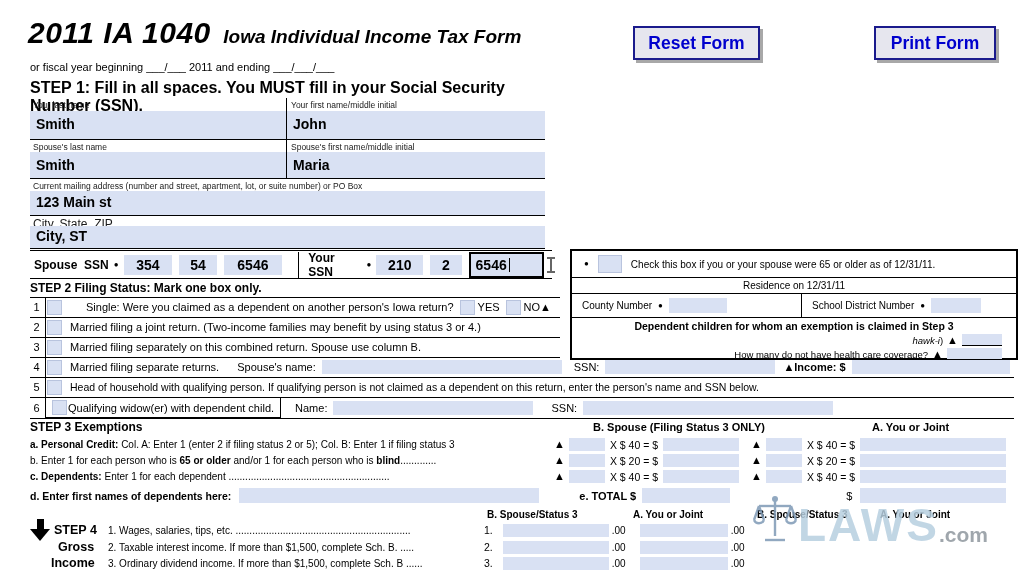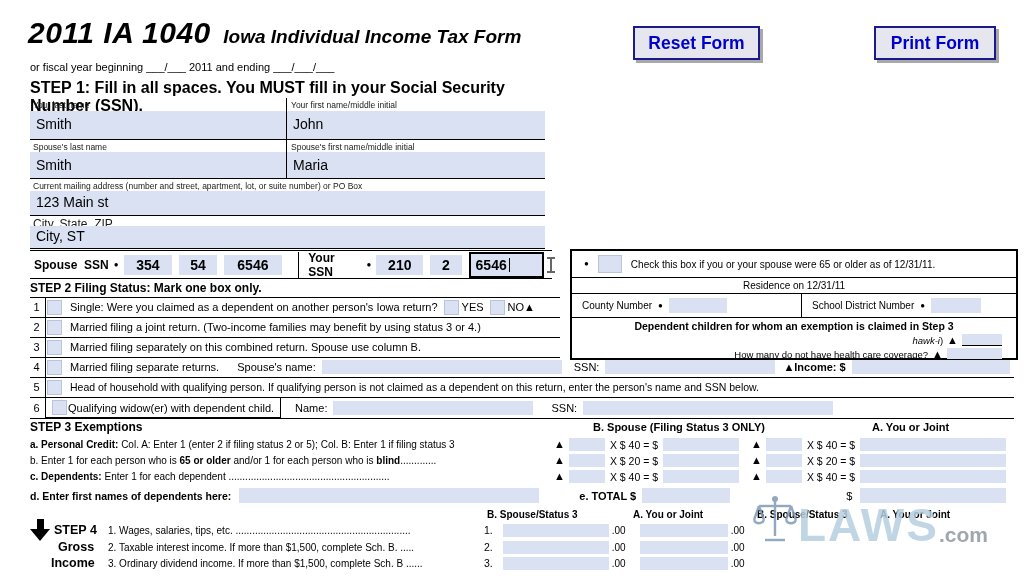--- a/index.html
+++ b/index.html
@@ -3,21 +3,21 @@
 <meta charset="utf-8">
 <style>
   html,body{margin:0;padding:0}
   body{width:1024px;height:576px;font-family:"Liberation Sans",sans-serif;background:#fff;color:#000;overflow:hidden}
   #page{position:relative;width:1024px;height:576px;background:#fff}
   .abs{position:absolute}
   .flex{display:flex;align-items:center}
   .b{font-weight:bold}
   .f{background:#d9e1f3;display:inline-block}
   .lbl{font-size:8.5px;color:#1a1a1a;white-space:nowrap}
-  .val{font-weight:normal;font-size:14px;padding:5px 0 0 6px;display:block}
+  .val{font-weight:bold;font-size:14px;padding:5px 0 0 6px;display:block}
   .tri{font-weight:bold;font-size:11px;line-height:1}
   .bullet{font-size:8px;line-height:1}
   .btn{position:absolute;display:flex;align-items:center;justify-content:center;background:#e6e6ee;border:2px solid #1a1a8c;box-shadow:3px 3px 0 rgba(110,110,110,.6);color:#0000cd;font-weight:bold;font-size:17.5px;cursor:pointer}
   .title-main{font-style:italic;font-weight:bold;font-size:30px;letter-spacing:.5px}
   .title-sub{font-style:italic;font-weight:bold;font-size:19px;margin-left:8px}
   .ssnf{height:20px;line-height:20px;text-align:center;font-size:14px;margin-right:7px;font-weight:bold}
   .s2row{position:absolute;left:30px;display:flex;align-items:center;border-bottom:1px solid #000;font-size:11px}
   .s2num{width:13px;text-align:center;font-size:11px;flex:0 0 13px}
   .chk{width:13px;height:13px;background:#d9e1f3;border:1px solid #b9c4de;flex:0 0 13px}
   .ex-lbl{font-size:10px;white-space:nowrap;overflow:hidden;width:524px;flex:0 0 524px}
@@ -134,21 +134,21 @@
       <span class="f" style="width:55px;height:11px;border-bottom:1px solid #000;margin-left:4px"></span>
     </div>
   </div>
 
   <div class="abs b" style="left:30px;top:281px;width:530px;font-size:12px;border-bottom:1px solid #000;padding-bottom:2px">STEP 2 Filing Status: Mark one box only.</div>
   <div class="abs" style="left:45px;top:297px;width:1px;height:121px;background:#000"></div>
 
   <div class="s2row" style="top:297px;width:530px;height:20px">
     <span class="s2num">1</span>
     <span class="chk" style="margin-left:4px"></span>
-    <span style="margin-left:8px;white-space:nowrap">Single: Were you claimed as a dependent on another person's Iowa return?</span>
+    <span style="margin-left:24px;white-space:nowrap">Single: Were you claimed as a dependent on another person's Iowa return?</span>
     <span class="chk" style="margin-left:6px"></span>
     <span style="margin-left:3px">YES</span>
     <span class="chk" style="margin-left:6px"></span>
     <span style="margin-left:3px">NO</span>
     <span class="tri">▲</span>
   </div>
 
   <div class="s2row" style="top:317px;width:530px;height:20px">
     <span class="s2num">2</span>
     <span class="chk" style="margin-left:4px"></span>

